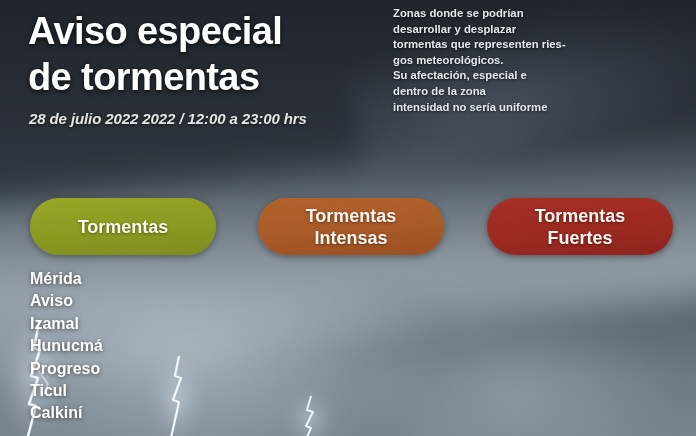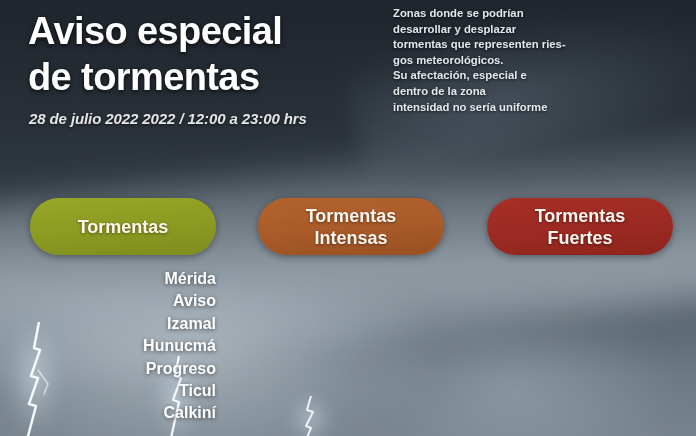--- a/index.html
+++ b/index.html
@@ -111,21 +111,21 @@
     box-shadow:0 2px 7px rgba(0,0,0,0.38);
   }
   #pill-fuertes{ left:30px;  background:linear-gradient(175deg,#97a726 0%,#8b9a21 55%,#7e8d1d 100%); }
   #pill-intensas{ left:258px; background:linear-gradient(175deg,#b3632c 0%,#a85a28 55%,#9a5022 100%); }
   #pill-severas{ left:487px; background:linear-gradient(175deg,#a62f26 0%,#9c2a22 55%,#8d241d 100%); }
 
   
   #city-list{
     position:absolute; left:30px; top:268px;
     width:186px;
-    text-align:right;
+    text-align:left;
     color:#ffffff;
     font-size:16px; font-weight:bold;
     line-height:22.4px;
     text-shadow:0 1px 4px rgba(0,0,0,0.55);
   }
 </style>
 </head>
 <body>
 
 <div id="stage">

